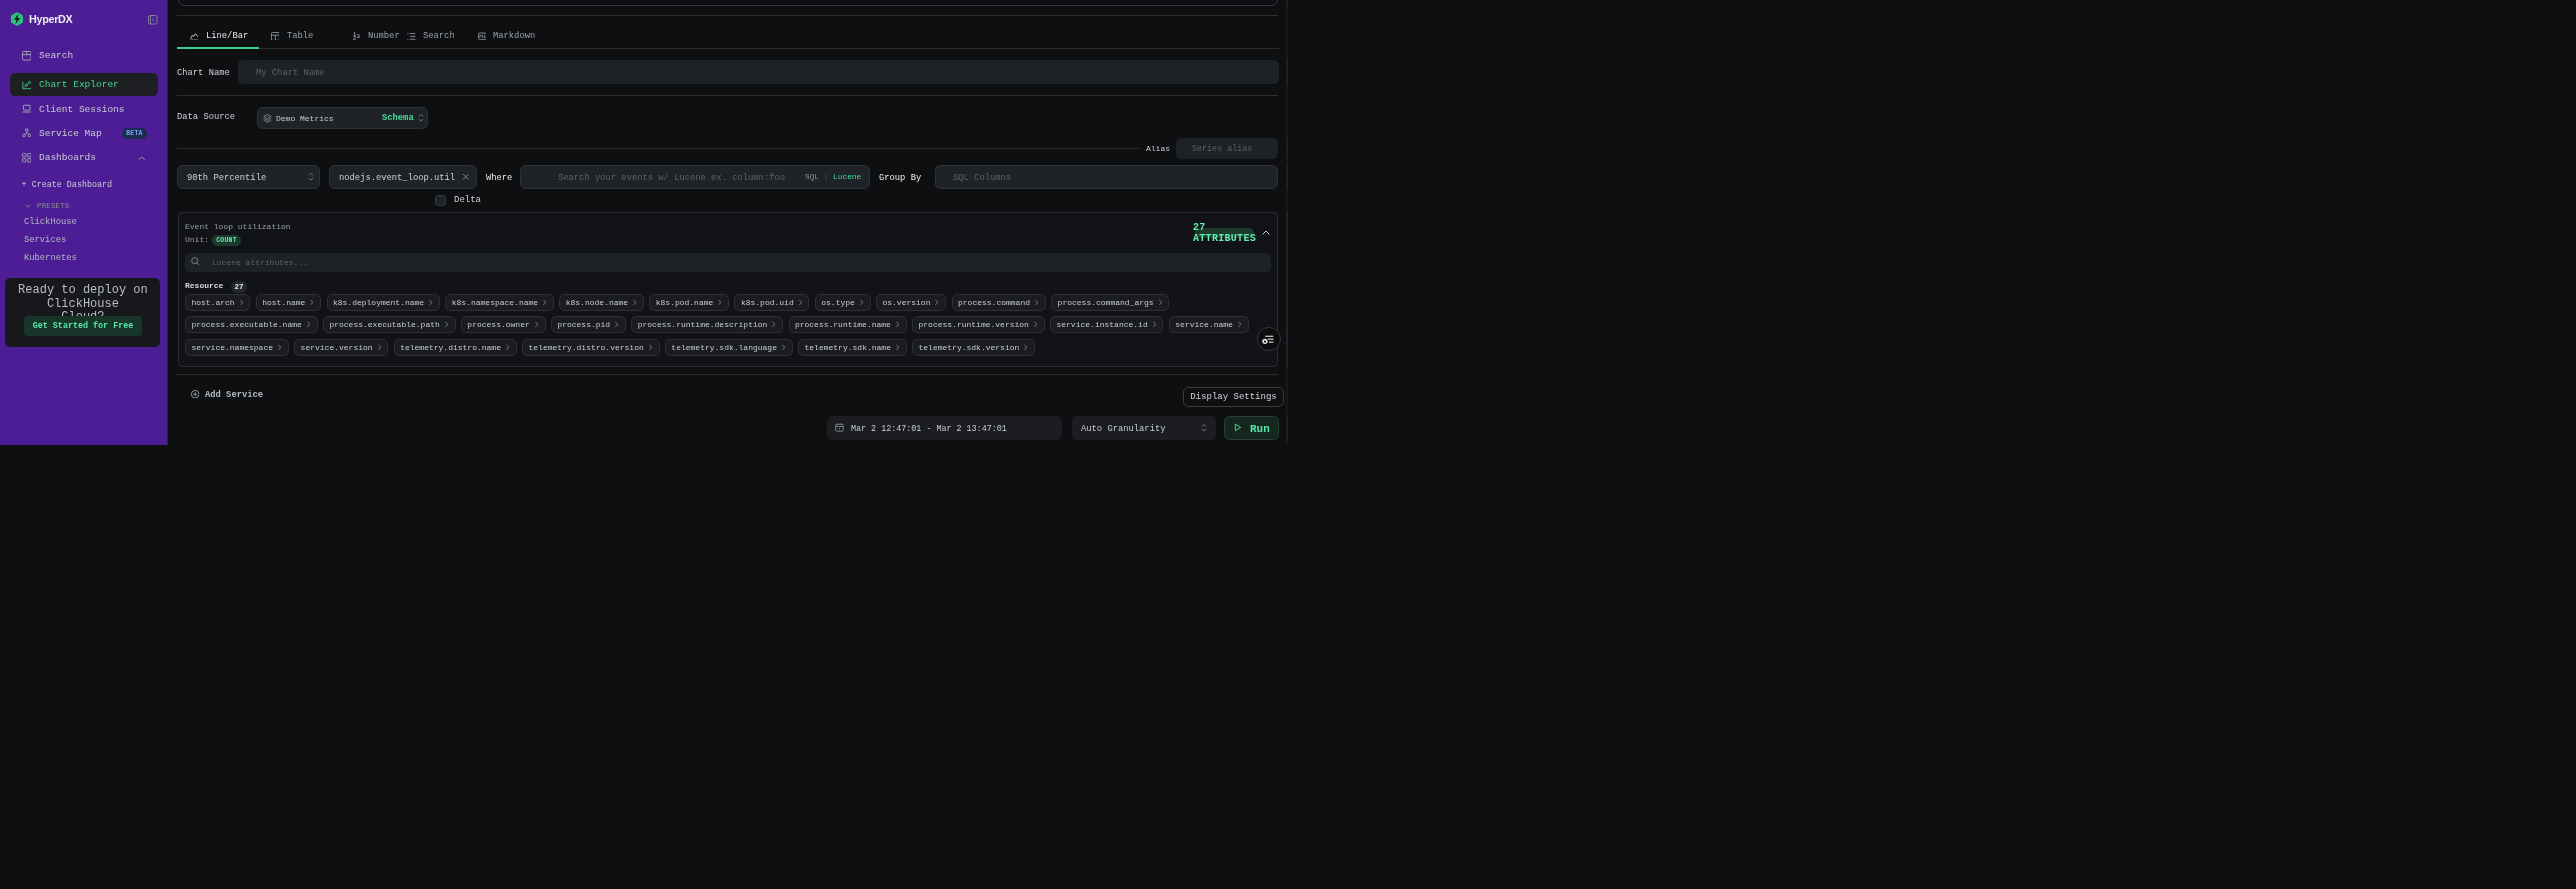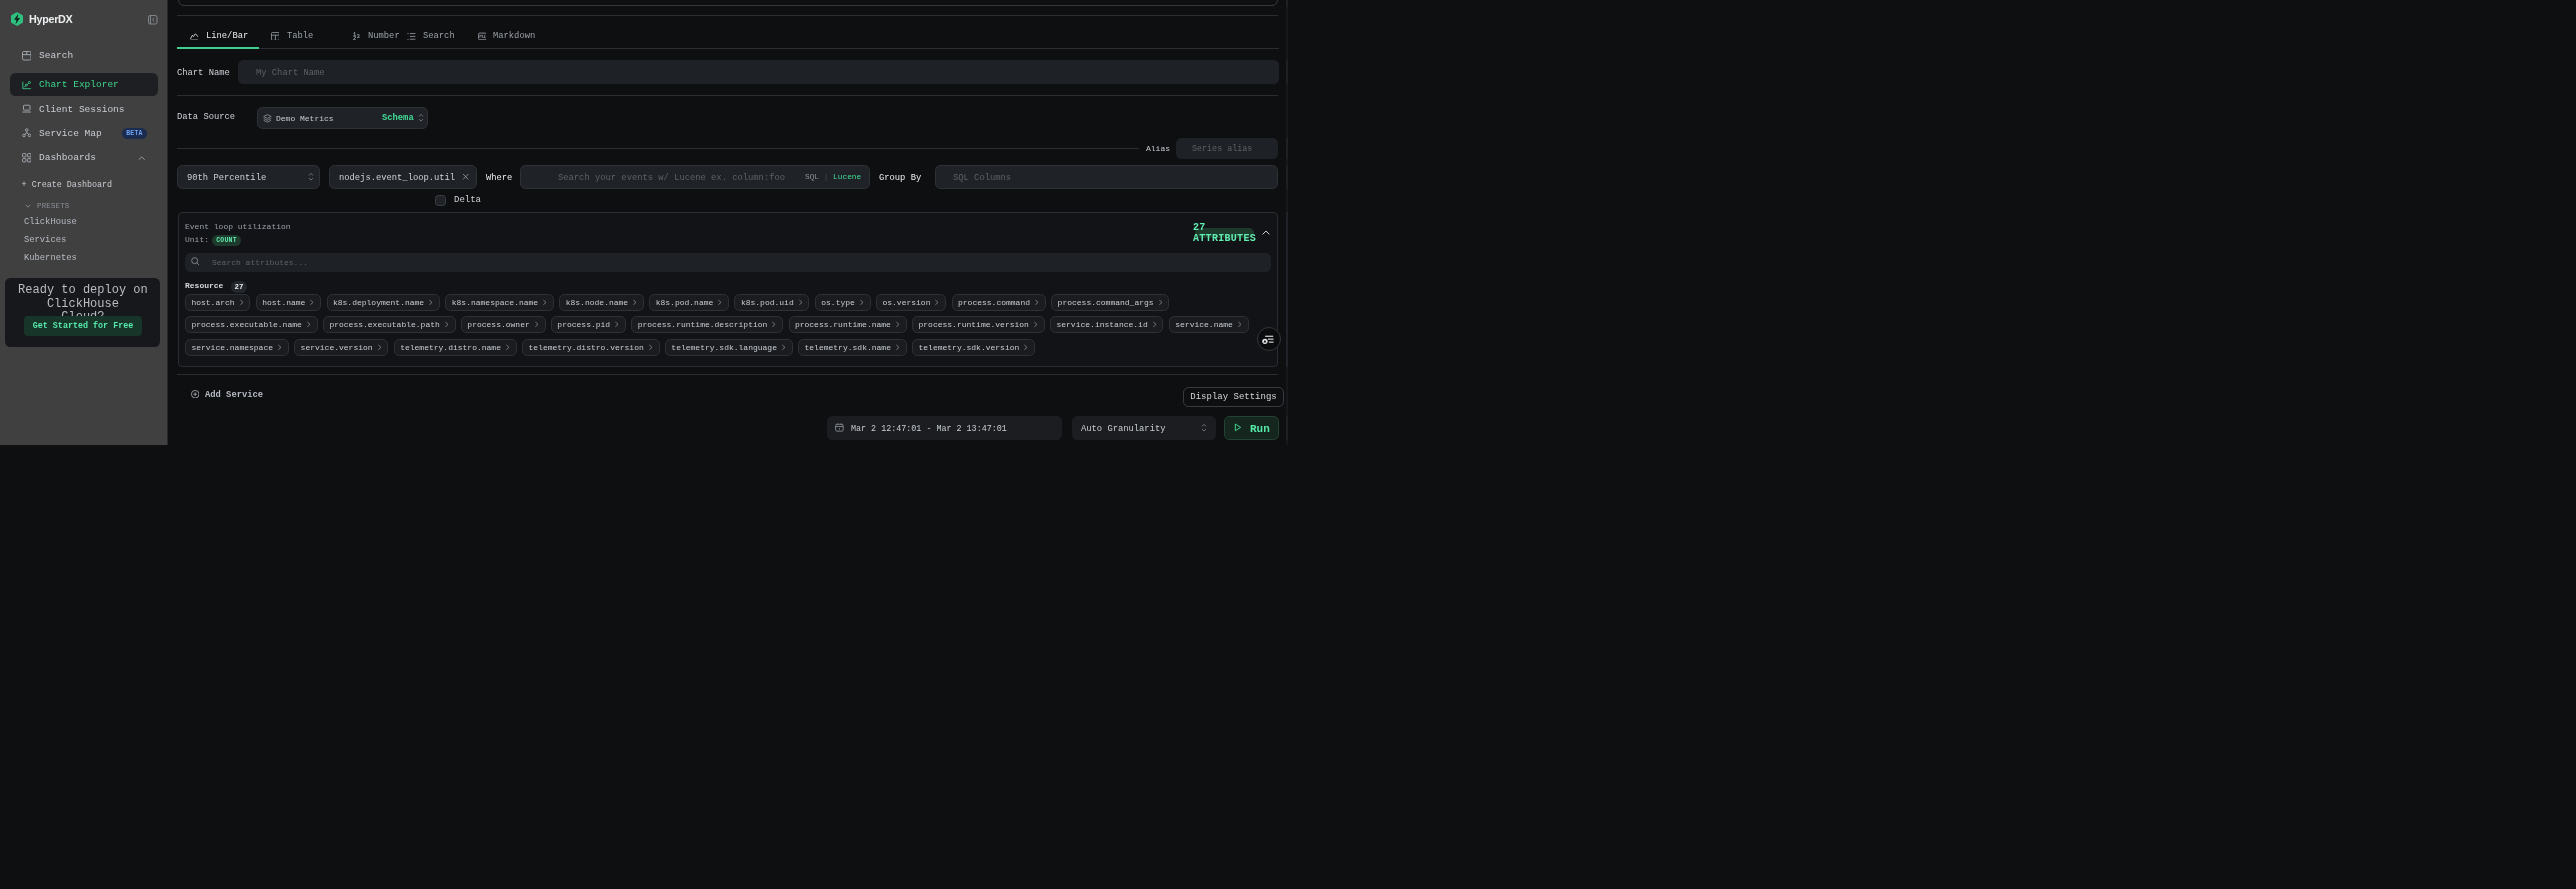--- a/index.html
+++ b/index.html
@@ -1,21 +1,21 @@
 <!DOCTYPE html>
 <html style="font-size:10.8px"><head>
 <meta charset="utf-8">
 <style>
   * { margin:0; padding:0; box-sizing:border-box; }
   html,body { width:1288px; height:445px; background:#0e0f11; overflow:hidden; }
   body { font-family:"Liberation Mono",monospace; color:#c6cad0; position:relative; }
   .abs { position:absolute; }
 
   
-  #sidebar { position:absolute; left:0; top:0; width:168px; height:445px; background:#404040; border-right:0.7px solid #26282b; }
+  #sidebar { position:absolute; left:0; top:0; width:168px; height:445px; background:#4c1d95; border-right:0.7px solid #26282b; }
   .navtext { font-size:9.5px; color:#c9cdd3; }
   .nav-ico { position:absolute; left:12px; width:9.5px; height:9.5px; }
   #nav-active { position:absolute; left:9.5px; top:73px; width:148px; height:23px; background:#1d1f22; border-radius:5.4px; }
 
   
   .sep { position:absolute; height:0.7px; background:#2a2d31; }
   .input { position:absolute; background:#1e2125; border-radius:5.4px; }
   .input.bordered { background:#1f2226; border:0.7px solid #2e3136; }
   .ph { color:#5d6269;padding-left:8px; }
   .lbl13 { font-size:8.8px; color:#ced2d8; }
@@ -208,21 +208,21 @@
 <div class="badge-green" style="left:1195px;top:228px;width:59px;height:10px;font-size:10px;display:flex;align-items:center;justify-content:center;">27 ATTRIBUTES</div>
 <svg class="abs" style="left:1262px;top:230px" width="8" height="5.4" viewBox="0 0 12 8" fill="none" stroke="#cfd3d8" stroke-width="1.5">
   <path d="M1 6.5 L6 1.5 L11 6.5"></path>
 </svg>
 
 <div class="input" style="left:185px;top:253px;width:1086px;height:18.6px;"></div>
 <svg class="abs" style="left:191px;top:257px" width="8.8" height="8.8" viewBox="0 0 13 13" fill="none" stroke="#8b9097" stroke-width="1.3">
   <circle cx="5.4" cy="5.4" r="4.4"></circle>
   <line x1="8.8" y1="8.8" x2="12" y2="12"></line>
 </svg>
-<div class="abs ph" style="left:204px;top:258px;font-size:8px;">Search attributes...</div>
+<div class="abs ph" style="left:204px;top:258px;font-size:8px;">Lucene attributes...</div>
 
 <div class="abs" style="left:185px;top:281px;font-size:8px;font-weight:bold;color:#d7dadf;">Resource</div>
 <div class="abs" style="left:231px;top:281px;width:16px;height:11.5px;background:#24272c;border-radius:6px;color:#e6e9ec;font-size:7.4px;font-weight:bold;display:flex;align-items:center;justify-content:center;">27</div>
 
 <div class="abs" id="chips" style="left:185px;top:294px;width:1087px;display:flex;flex-wrap:wrap;column-gap:5.4px;row-gap:5.4px;">
     <div class="chip">host.arch<svg width="5.4" height="6.8" viewBox="0 0 8 10" fill="none" stroke="#7e848b" stroke-width="1.3">
         <path d="M2 1.5 L6 5 L2 8.5"></path>
       </svg></div>
     <div class="chip">host.name<svg width="5.4" height="6.8" viewBox="0 0 8 10" fill="none" stroke="#7e848b" stroke-width="1.3">
         <path d="M2 1.5 L6 5 L2 8.5"></path>

